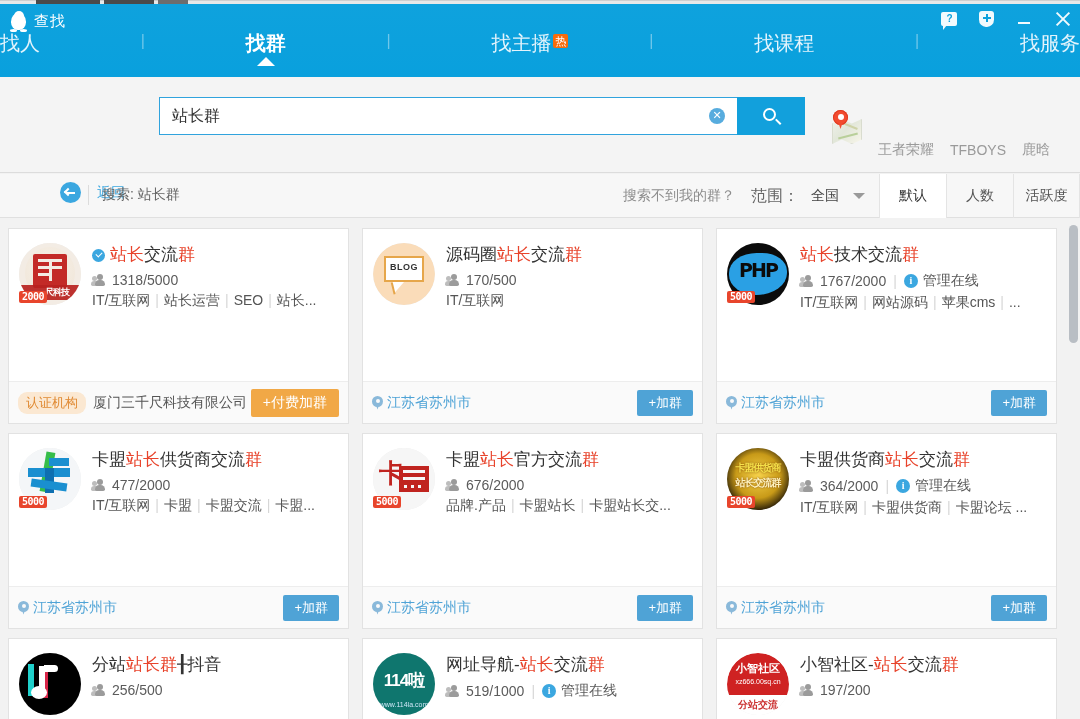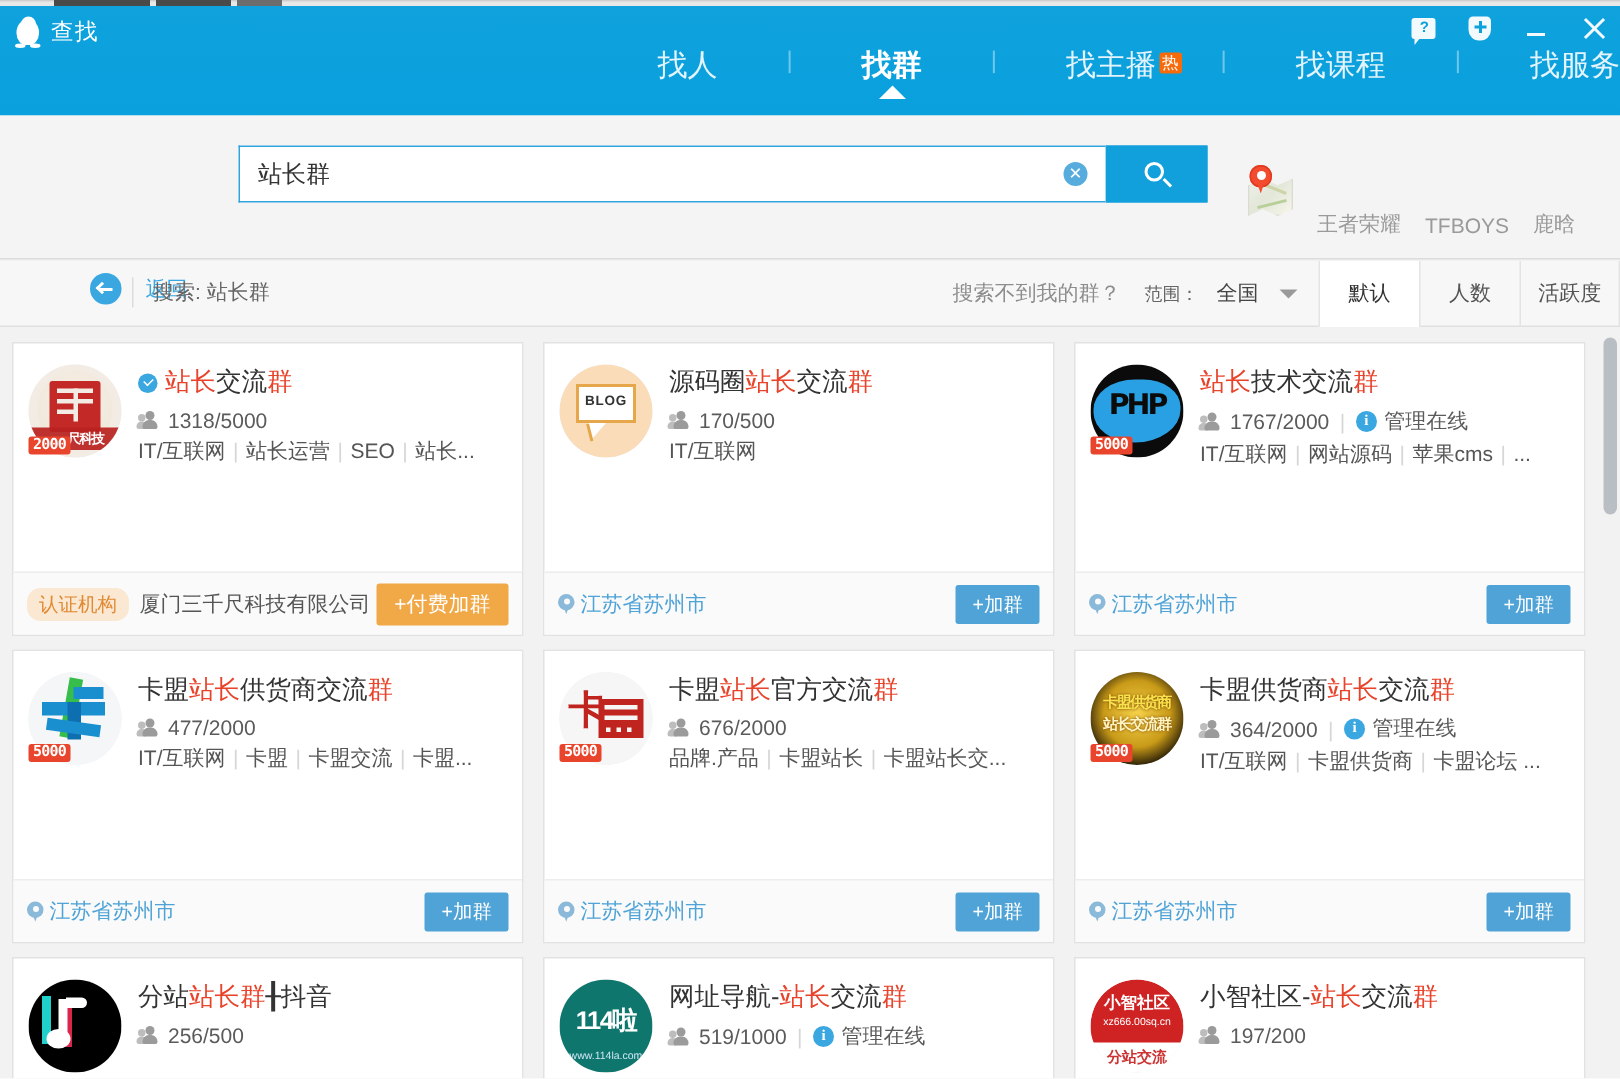--- a/index.html
+++ b/index.html
@@ -68,21 +68,21 @@
   .ico-shield .plus-h { position:absolute; left:3.5px; top:6px; width:8px; height:2px; background:#0fa2dd;}
   .ico-min { width:16px; height:16px; position:relative;}
   .ico-min i { position:absolute; left:2px; bottom:3px; width:12px; height:2px; background:#fff;}
   .ico-close { width:18px; height:18px; position:relative; }
   .ico-close i { position:absolute; left:0px; top:8px; width:18px; height:2px; background:#fff; }
   .ico-close i:first-child { transform: rotate(45deg); }
   .ico-close i:last-child { transform: rotate(-45deg); }
 
   .navtabs {
     position: absolute; left: 0; top: 26px; width: 1080px; height: 47px;
-    display: flex; align-items: flex-start; justify-content: flex-end;
+    display: flex; align-items: flex-start; justify-content: space-between;
   }
   .nav-item {
     position: relative;
     color: #e4f4fc; font-size: 20px; padding: 0 0px; cursor: default; white-space: nowrap;
   }
   .nav-item.active { color: #ffffff; font-weight: bold; }
   .nav-sep { color: #6fc7ea; font-size: 16px; margin: 2px 0 0 0; }
   .nav-gap { width: 46px; }
   .hot-badge {
     display:inline-block; background:#f86b0b; color:#fff; font-size:11px;
@@ -167,21 +167,21 @@
   }
   .back-circle .arrow .sh { position:absolute; left:1px; top:4px; width:9px; height:2px; background:#fff; }
   .back-circle .arrow .hd { position:absolute; left:0px; top:1.5px; width:6px; height:6px;
     border-left:2px solid #fff; border-bottom:2px solid #fff; transform: rotate(45deg); }
   .back-label { font-size:14px; color:#3ba7e0; }
   .divider-v { position:absolute; left: 88px; top: 11px; width:1px; height:20px; background:#dcdcdc; }
   .search-echo { position:absolute; left: 102px; top: 12px; font-size:14px; color:#666; }
 
   .filter-right { position:absolute; right: 0px; top: 0px; height:44px; display:flex; align-items:center; }
   .cant-find { font-size:14px; color:#8d8d8d; margin-right: 16px; cursor:pointer; }
-  .scope-label { font-size:12px; color:#666; }
+  .scope-label { font-size:16px; color:#666; }
   .scope-value { font-size:14px; color:#444; margin-left: 12px; cursor:pointer; }
   .scope-caret { margin-left: 14px; margin-right: 14px; width:0;height:0;
     border-left:6px solid transparent; border-right:6px solid transparent; border-top:6px solid #9a9a9a; cursor:pointer;}
   .sorttabs { display:flex; height:44px; align-items:stretch; }
   .sorttab {
     width: 67px; display:flex; align-items:center; justify-content:center;
     font-size:14px; color:#555; cursor:pointer; border-left:1px solid #e4e4e4; background:transparent;
   }
   .sorttab:last-child { border-right:1px solid #e4e4e4; }
   .sorttab.active { background:#ffffff; color:#333; border-top: none; }

